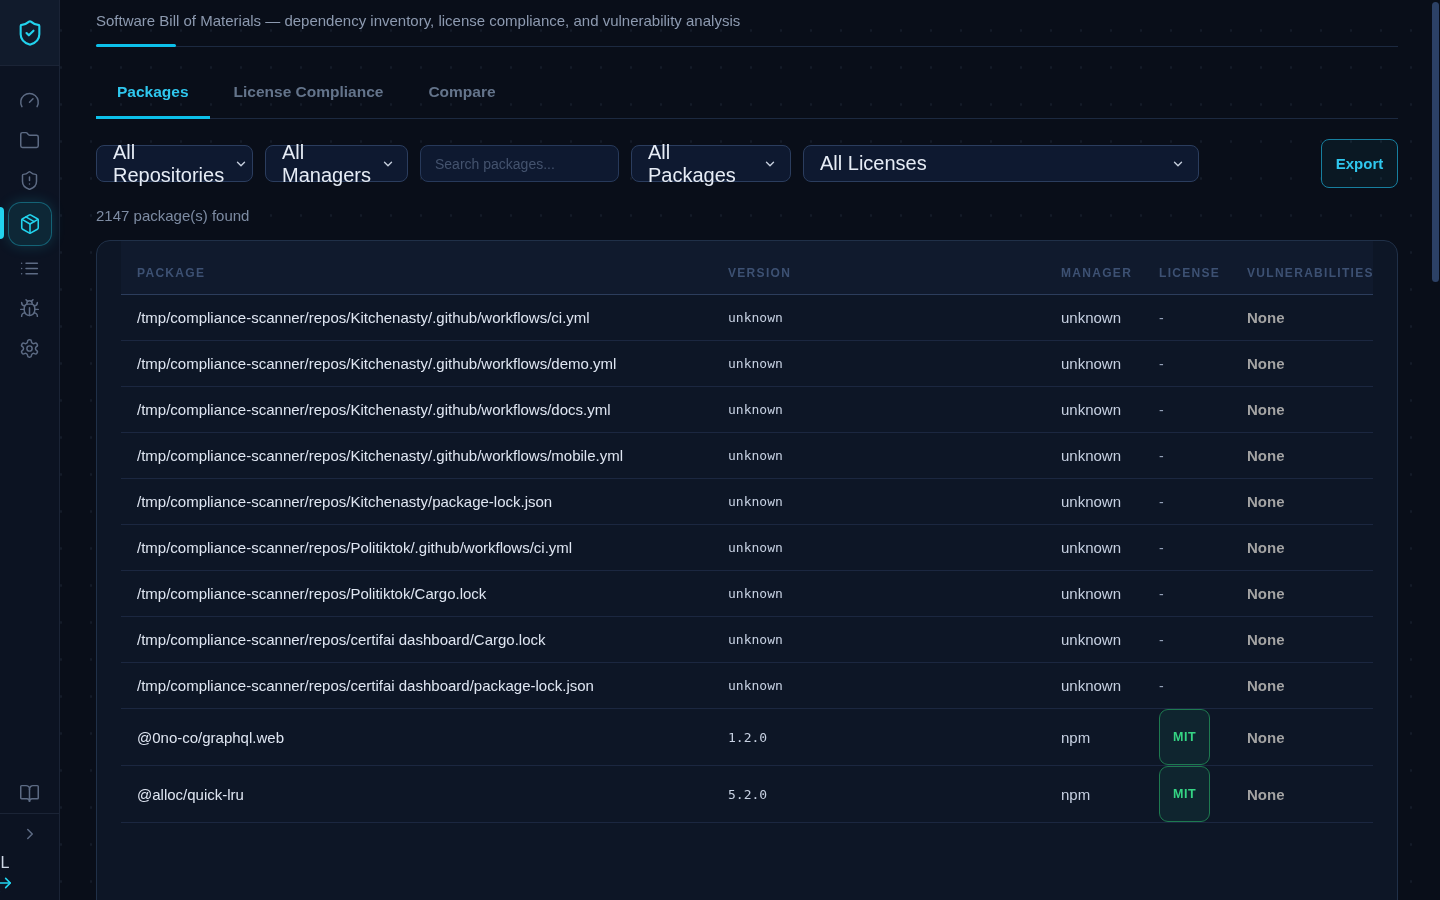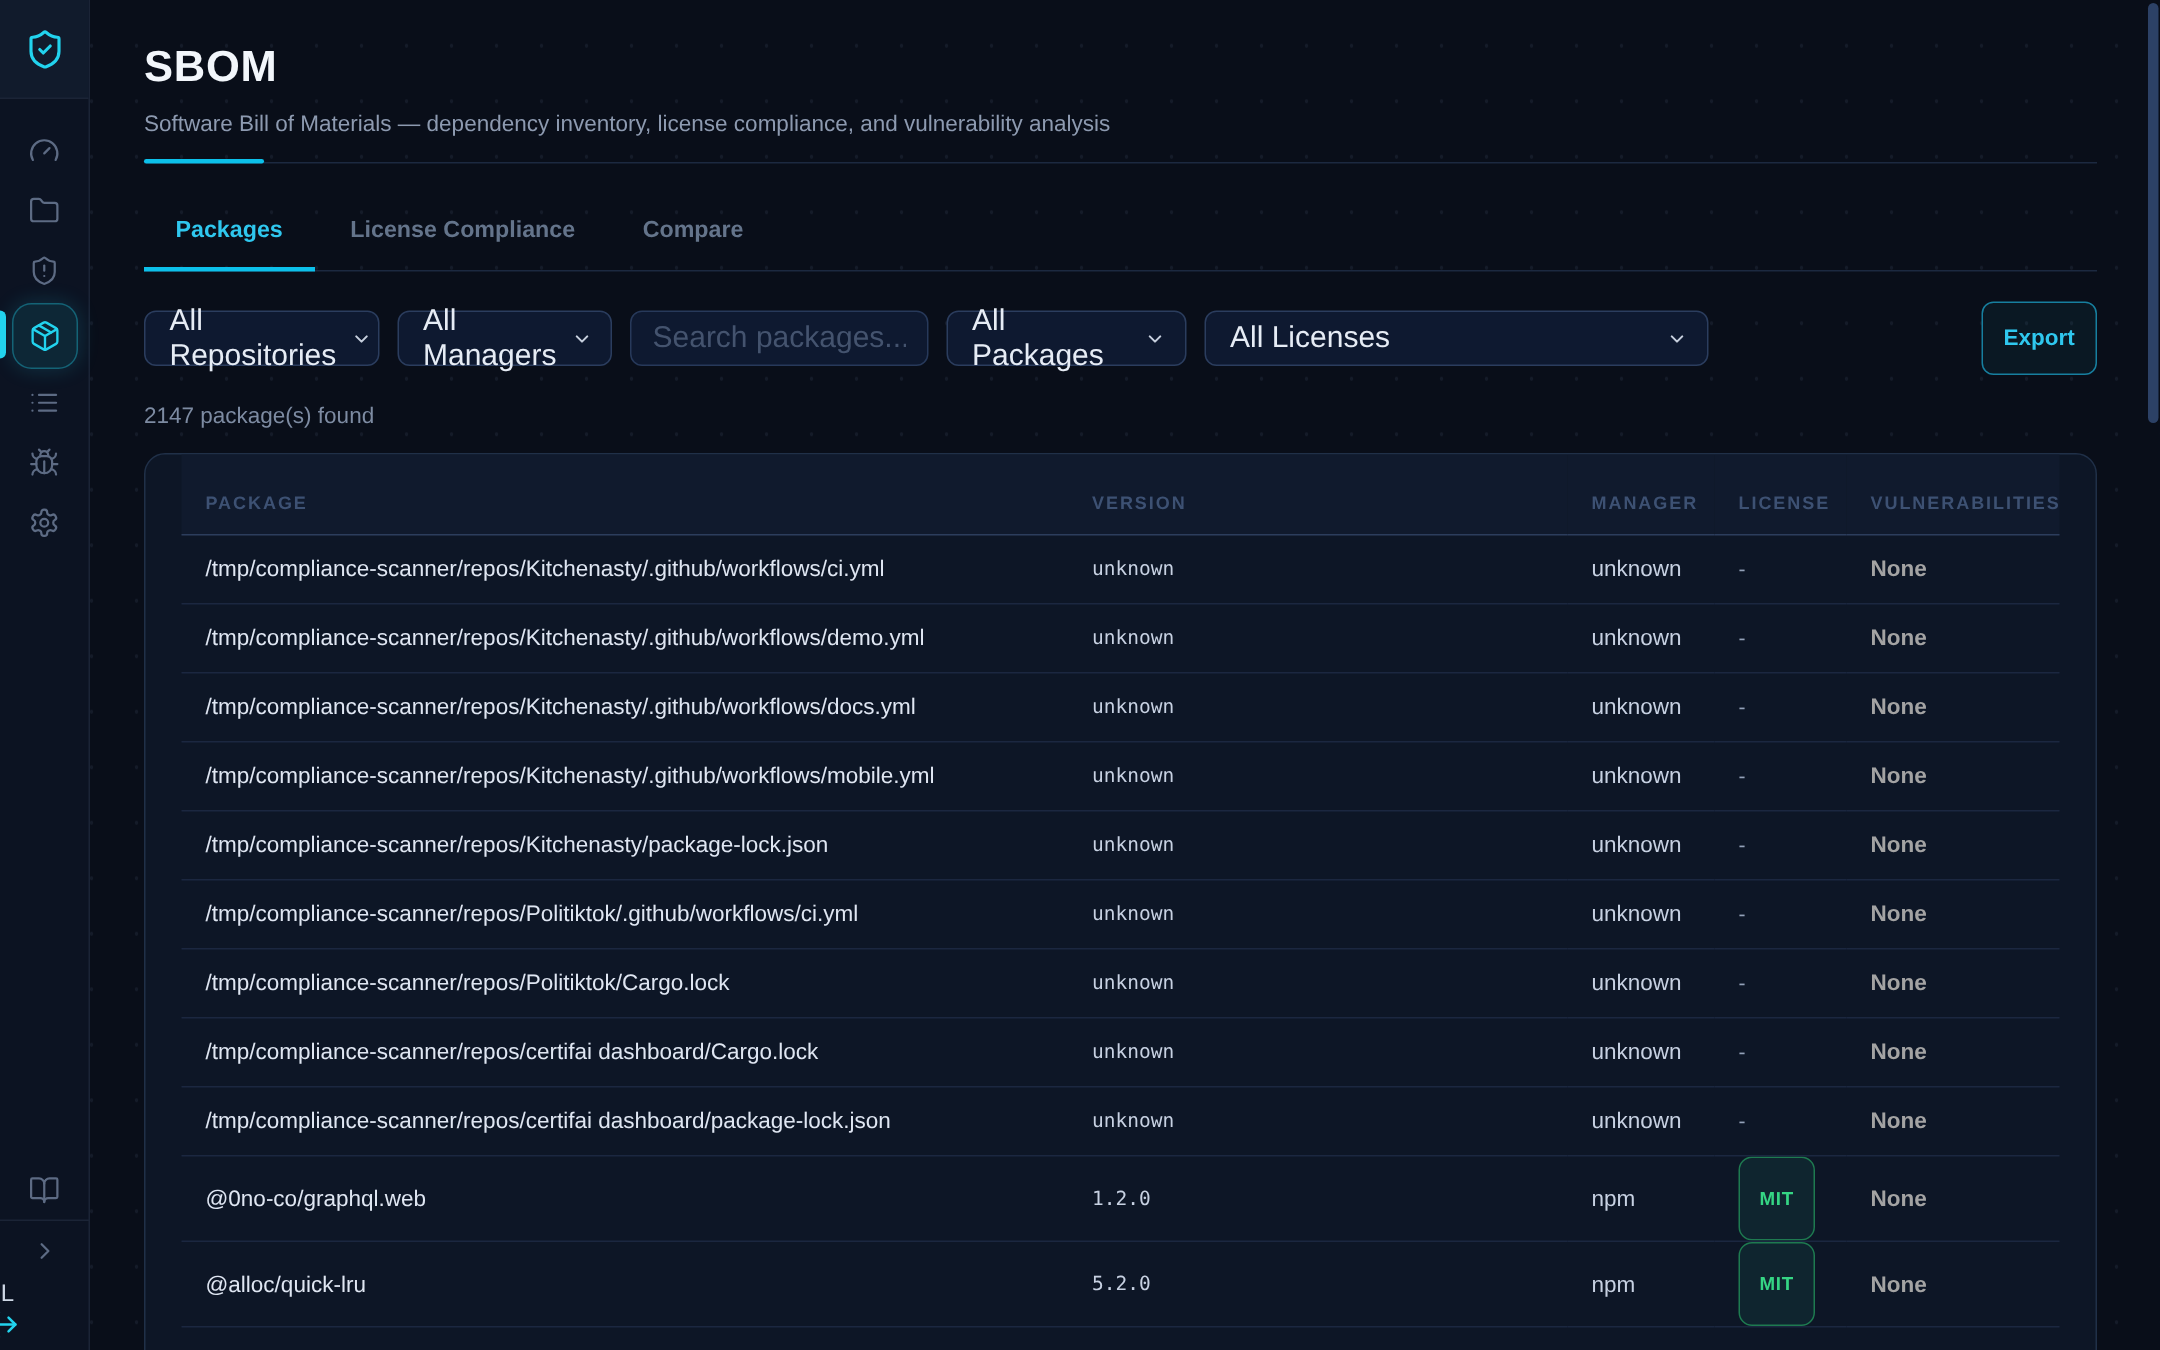--- a/index.html
+++ b/index.html
@@ -99,29 +99,29 @@
     border-radius:8px;
     display:flex; align-items:center; justify-content:space-between;
     padding:0 13px 0 16px;
     color:#e6ecf5; font-size:20px;
     cursor:pointer;
   }
   .select .chev { color:#c6cfdd; margin-left:10px; }
   .w-repos { width:157px; }
   .w-managers { width:143px; }
   .w-packages { width:160px; }
-  .w-licenses { width:336px; }
+  .w-licenses { width:396px; }
   .search-box { width:199px; }
   .search-box input {
     width:100%; height:37px;
     background:#0e1930;
     border:1px solid #27395a;
     border-radius:8px;
     padding:0 14px;
-    color:#e6ecf5; font-size:20px;
+    color:#e6ecf5; font-size:14px;
     font-family:"Liberation Sans", sans-serif;
     outline:none;
   }
   .search-box input::placeholder { color:#44536e; }
   .export-btn {
     margin-left:auto;
     width:77px; height:49px;
     background:rgba(34,211,238,0.05);
     border:1px solid #177f9f;
     border-radius:8px;
@@ -302,21 +302,20 @@
             <path d="m16 17 5-5-5-5"></path>
               <path d="M21 12H9"></path>
           </svg>
         </span>
       </div>
     </div>
   </aside>
 
   <main class="main">
 
-    <h1 class="page-title">SBOM</h1>
     <p class="page-subtitle">Software Bill of Materials — dependency inventory, license compliance, and vulnerability analysis</p>
     <div class="title-rule">
       <div class="rule-line"></div>
         <div class="rule-accent"></div>
     </div>
 
     <div class="tabs">
       <div class="tab active">Packages</div>
       <div class="tab">License Compliance</div>
       <div class="tab">Compare</div>

